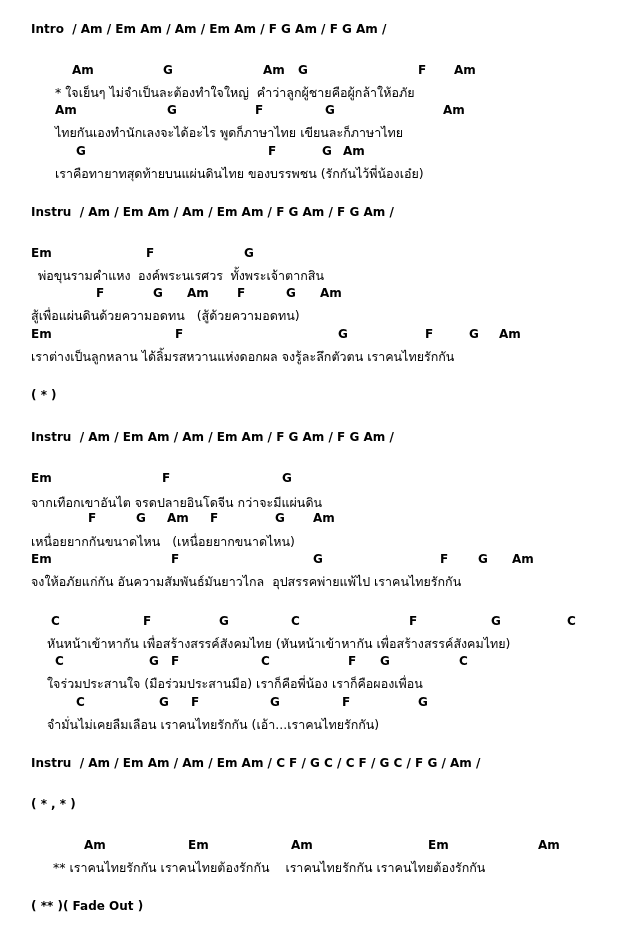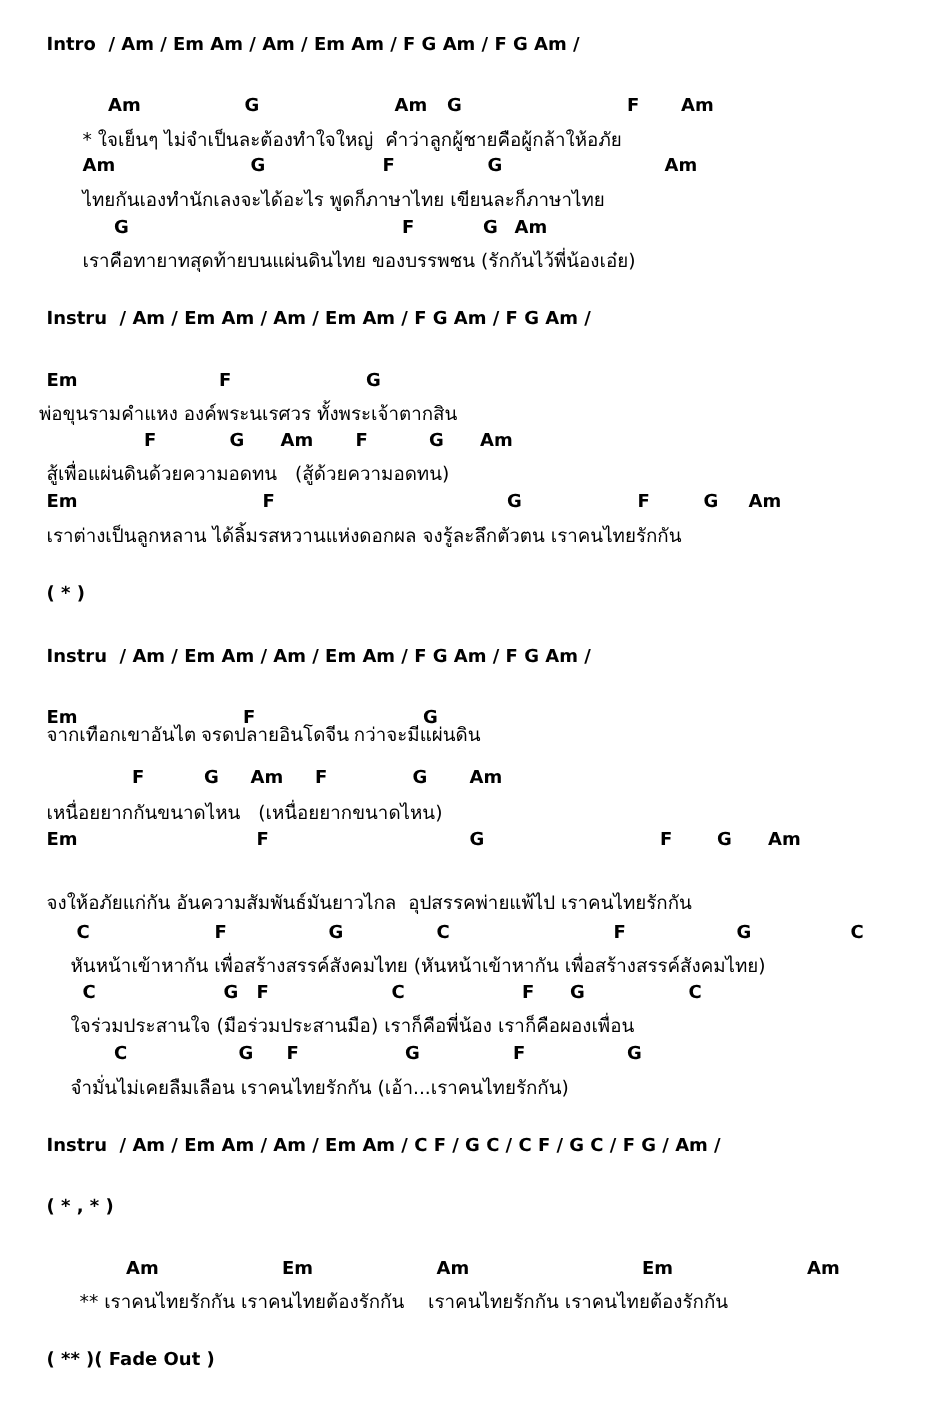--- a/index.html
+++ b/index.html
@@ -16,33 +16,33 @@
 <div id="sheet">
     <div class="line" style="top: 20px; width: 631px;"><span class="hdr">Intro  / Am / Em Am / Am / Em Am / F G Am / F G Am /</span></div>
     <div class="line" style="top: 61px; width: 631px;"><span class="chord" style="left: 72px;">Am</span><span class="chord" style="left: 163px;">G</span><span class="chord" style="left: 263px;">Am</span><span class="chord" style="left: 298px;">G</span><span class="chord" style="left: 418px;">F</span><span class="chord" style="left: 454px;">Am</span></div>
     <div class="line" style="top: 81px; width: 580px;"><span class="lyric" style="left: 55px;">* ใจเย็นๆ ไม่จำเป็นละต้องทำใจใหญ่  คำว่าลูกผู้ชายคือผู้กล้าให้อภัย</span></div>
     <div class="line" style="top: 101px; width: 631px;"><span class="chord" style="left: 55px;">Am</span><span class="chord" style="left: 167px;">G</span><span class="chord" style="left: 255px;">F</span><span class="chord" style="left: 325px;">G</span><span class="chord" style="left: 443px;">Am</span></div>
     <div class="line" style="top: 121px; width: 631px;"><span class="lyric" style="left: 55px;">ไทยกันเองทำนักเลงจะได้อะไร พูดก็ภาษาไทย เขียนละก็ภาษาไทย</span></div>
     <div class="line" style="top: 142px; width: 631px;"><span class="chord" style="left: 76px;">G</span><span class="chord" style="left: 268px;">F</span><span class="chord" style="left: 322px;">G</span><span class="chord" style="left: 343px;">Am</span></div>
     <div class="line" style="top: 162px; width: 527px;"><span class="lyric" style="left: 55px;">เราคือทายาทสุดท้ายบนแผ่นดินไทย ของบรรพชน (รักกันไว้พี่น้องเอ๋ย)</span></div>
     <div class="line" style="top: 203px; width: 631px;"><span class="hdr">Instru  / Am / Em Am / Am / Em Am / F G Am / F G Am /</span></div>
     <div class="line" style="top: 244px; width: 631px;"><span class="chord" style="left: 31px;">Em</span><span class="chord" style="left: 146px;">F</span><span class="chord" style="left: 244px;">G</span></div>
-    <div class="line" style="top: 264px; width: 631px;"><span class="lyric" style="left: 26px;">พ่อขุนรามคำแหง องค์พระนเรศวร ทั้งพระเจ้าตากสิน</span></div>
+    <div class="line" style="top: 264px; width: 631px;"><span class="lyric" style="left: 38px; font-family: Liberation Mono, monospace;">พ่อขุนรามคำแหง องค์พระนเรศวร ทั้งพระเจ้าตากสิน</span></div>
     <div class="line" style="top: 284px; width: 631px;"><span class="chord" style="left: 96px;">F</span><span class="chord" style="left: 153px;">G</span><span class="chord" style="left: 187px;">Am</span><span class="chord" style="left: 237px;">F</span><span class="chord" style="left: 286px;">G</span><span class="chord" style="left: 320px;">Am</span></div>
     <div class="line" style="top: 304px; width: 631px;"><span class="lyric" style="left: 31px;">สู้เพื่อแผ่นดินด้วยความอดทน   (สู้ด้วยความอดทน)</span></div>
     <div class="line" style="top: 325px; width: 631px;"><span class="chord" style="left: 31px;">Em</span><span class="chord" style="left: 175px;">F</span><span class="chord" style="left: 338px;">G</span><span class="chord" style="left: 425px;">F</span><span class="chord" style="left: 469px;">G</span><span class="chord" style="left: 499px;">Am</span></div>
     <div class="line" style="top: 345px; width: 631px;"><span class="lyric" style="left: 31px;">เราต่างเป็นลูกหลาน ได้ลิ้มรสหวานแห่งดอกผล จงรู้ละลึกตัวตน เราคนไทยรักกัน</span></div>
     <div class="line" style="top: 386px; width: 631px;"><span class="hdr">( * )</span></div>
     <div class="line" style="top: 428px; width: 631px;"><span class="hdr">Instru  / Am / Em Am / Am / Em Am / F G Am / F G Am /</span></div>
     <div class="line" style="top: 469px; width: 631px;"><span class="chord" style="left: 31px;">Em</span><span class="chord" style="left: 162px;">F</span><span class="chord" style="left: 282px;">G</span></div>
-    <div class="line" style="top: 478px; width: 631px; font-family: Liberation Serif, serif;"><span class="lyric" style="left: 31px;">จากเทือกเขาอันไต จรดปลายอินโดจีน กว่าจะมีแผ่นดิน</span></div>
+    <div class="line" style="top: 491px; width: 631px;"><span class="lyric" style="left: 31px;">จากเทือกเขาอันไต จรดปลายอินโดจีน กว่าจะมีแผ่นดิน</span></div>
     <div class="line" style="top: 509px; width: 631px;"><span class="chord" style="left: 88px;">F</span><span class="chord" style="left: 136px;">G</span><span class="chord" style="left: 167px;">Am</span><span class="chord" style="left: 210px;">F</span><span class="chord" style="left: 275px;">G</span><span class="chord" style="left: 313px;">Am</span></div>
     <div class="line" style="top: 530px; width: 631px;"><span class="lyric" style="left: 31px;">เหนื่อยยากกันขนาดไหน   (เหนื่อยยากขนาดไหน)</span></div>
     <div class="line" style="top: 550px; width: 631px;"><span class="chord" style="left: 31px;">Em</span><span class="chord" style="left: 171px;">F</span><span class="chord" style="left: 313px;">G</span><span class="chord" style="left: 440px;">F</span><span class="chord" style="left: 478px;">G</span><span class="chord" style="left: 512px;">Am</span></div>
-    <div class="line" style="top: 570px; width: 631px;"><span class="lyric" style="left: 31px; margin-top: 20px;">จงให้อภัยแก่กัน อันความสัมพันธ์มันยาวไกล  อุปสรรคพ่ายแพ้ไป เราคนไทยรักกัน</span></div>
+    <div class="line" style="top: 570px; width: 631px;"><span class="lyric" style="left: 31px;">จงให้อภัยแก่กัน อันความสัมพันธ์มันยาวไกล  อุปสรรคพ่ายแพ้ไป เราคนไทยรักกัน</span></div>
     <div class="line" style="top: 612px; width: 631px;"><span class="chord" style="left: 51px;">C</span><span class="chord" style="left: 143px;">F</span><span class="chord" style="left: 219px;">G</span><span class="chord" style="left: 291px;">C</span><span class="chord" style="left: 409px;">F</span><span class="chord" style="left: 491px;">G</span><span class="chord" style="left: 567px;">C</span></div>
     <div class="line" style="top: 632px; width: 581px;"><span class="lyric" style="left: 47px;">หันหน้าเข้าหากัน เพื่อสร้างสรรค์สังคมไทย (หันหน้าเข้าหากัน เพื่อสร้างสรรค์สังคมไทย)</span></div>
     <div class="line" style="top: 652px; width: 631px;"><span class="chord" style="left: 55px;">C</span><span class="chord" style="left: 149px;">G</span><span class="chord" style="left: 171px;">F</span><span class="chord" style="left: 261px;">C</span><span class="chord" style="left: 348px;">F</span><span class="chord" style="left: 380px;">G</span><span class="chord" style="left: 459px;">C</span></div>
     <div class="line" style="top: 672px; width: 631px;"><span class="lyric" style="left: 47px;">ใจร่วมประสานใจ (มือร่วมประสานมือ) เราก็คือพี่น้อง เราก็คือผองเพื่อน</span></div>
     <div class="line" style="top: 693px; width: 631px;"><span class="chord" style="left: 76px;">C</span><span class="chord" style="left: 159px;">G</span><span class="chord" style="left: 191px;">F</span><span class="chord" style="left: 270px;">G</span><span class="chord" style="left: 342px;">F</span><span class="chord" style="left: 418px;">G</span></div>
     <div class="line" style="top: 713px; width: 631px;"><span class="lyric" style="left: 47px;">จำมั่นไม่เคยลืมเลือน เราคนไทยรักกัน (เอ้า...เราคนไทยรักกัน)</span></div>
     <div class="line" style="top: 754px; width: 631px;"><span class="hdr">Instru  / Am / Em Am / Am / Em Am / C F / G C / C F / G C / F G / Am /</span></div>
     <div class="line" style="top: 795px; width: 631px;"><span class="hdr">( * , * )</span></div>
     <div class="line" style="top: 836px; width: 631px;"><span class="chord" style="left: 84px;">Am</span><span class="chord" style="left: 188px;">Em</span><span class="chord" style="left: 291px;">Am</span><span class="chord" style="left: 428px;">Em</span><span class="chord" style="left: 538px;">Am</span></div>
     <div class="line" style="top: 856px; width: 631px;"><span class="lyric" style="left: 53px;">** เราคนไทยรักกัน เราคนไทยต้องรักกัน    เราคนไทยรักกัน เราคนไทยต้องรักกัน</span></div>

